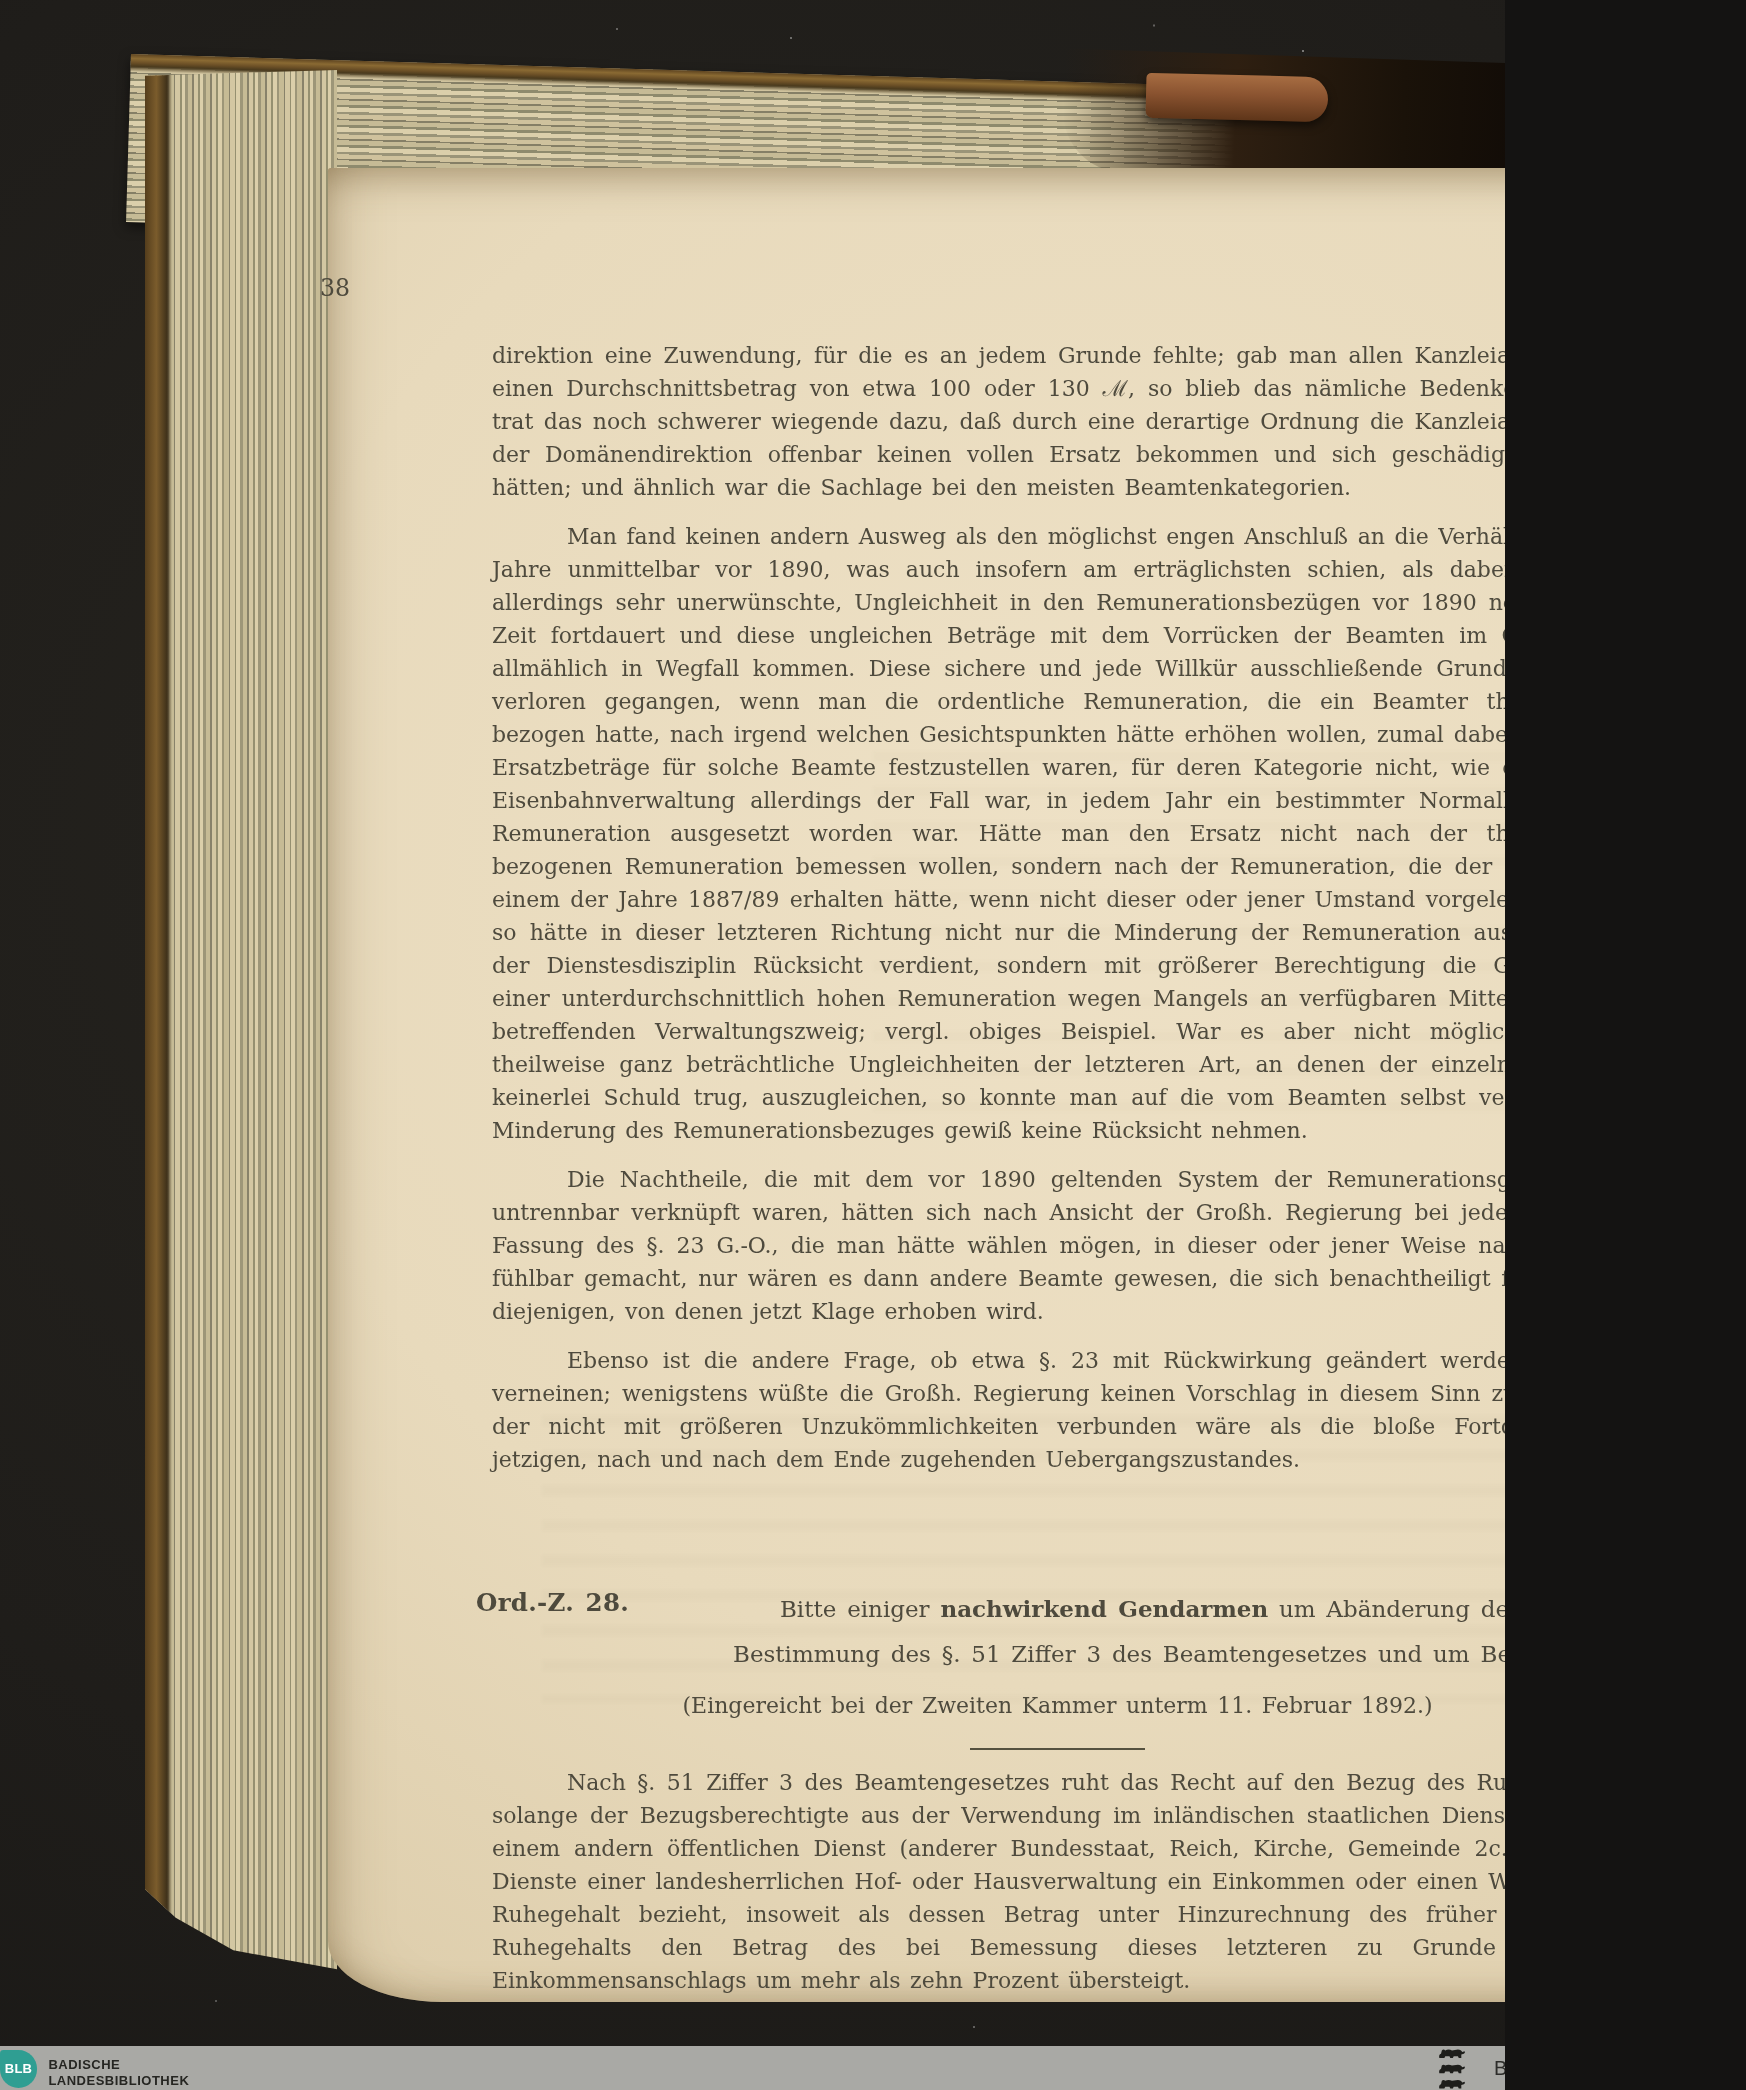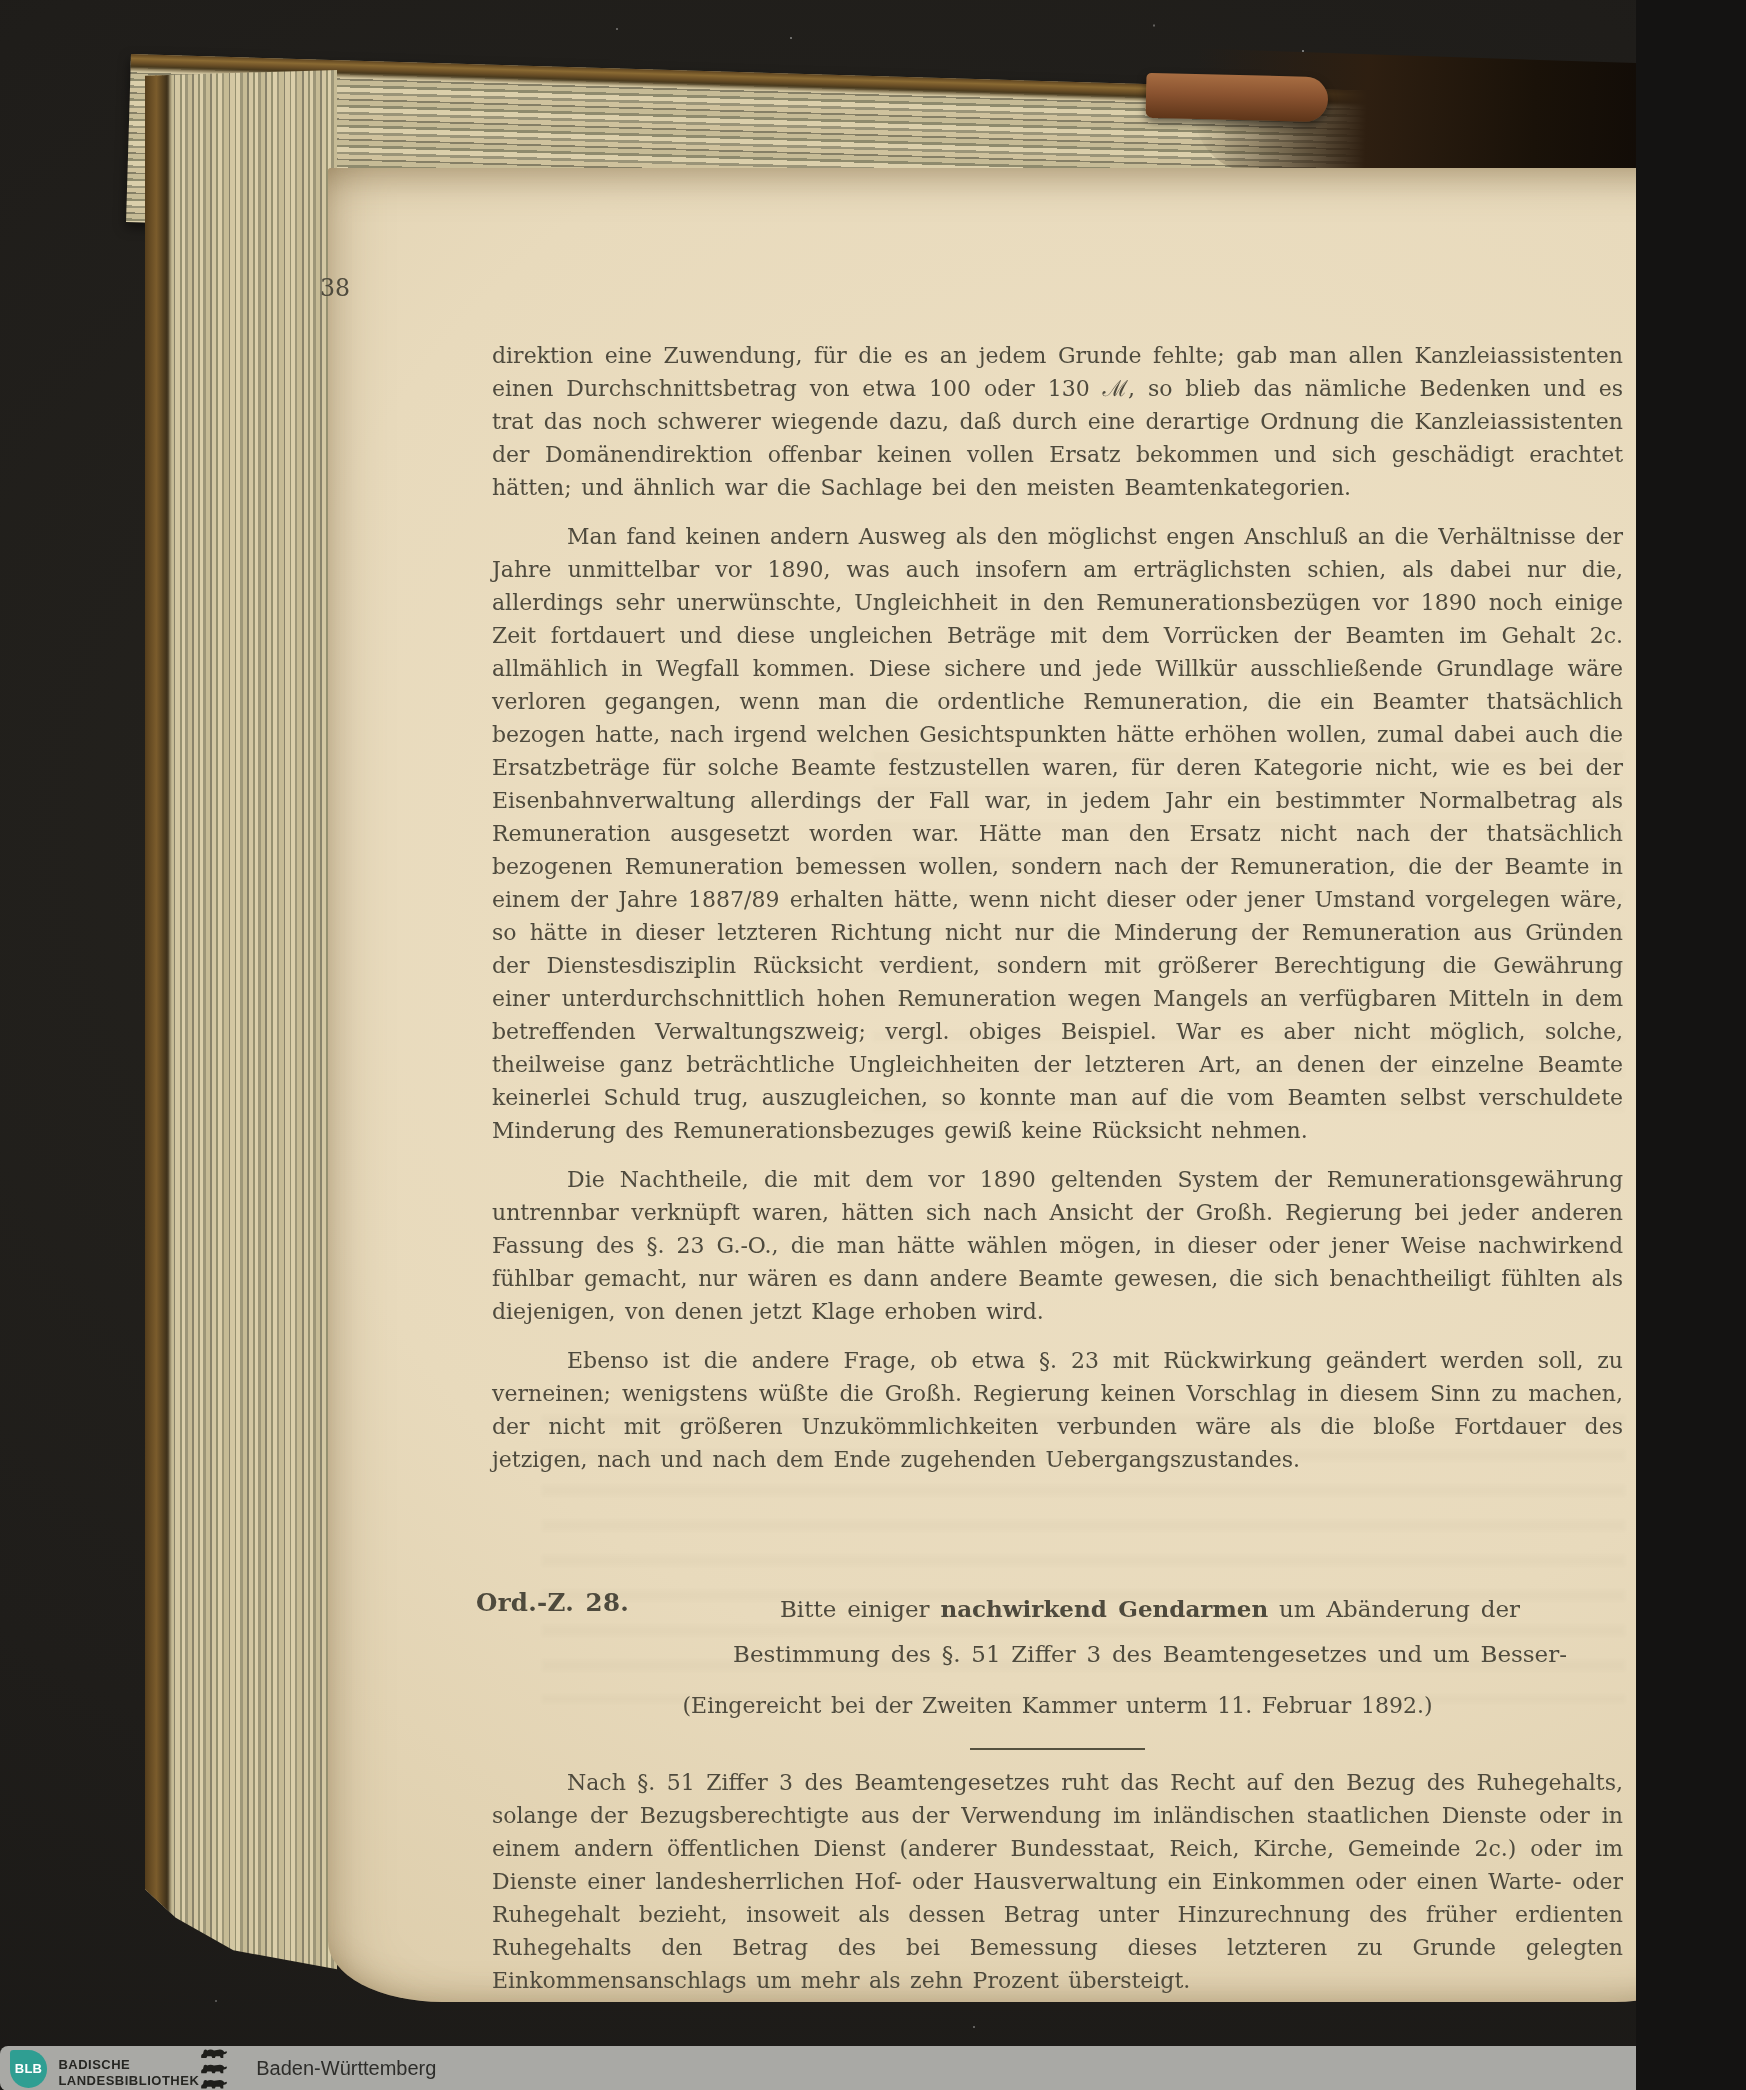--- a/index.html
+++ b/index.html
@@ -1,17 +1,17 @@
 <!DOCTYPE html>
 <html style="font-size:14px"><head>
 <meta charset="utf-8">
 <style>
   html,body { margin:0; padding:0; background:#141312; }
   .stage {
-    position:relative; width:1636px; height:2091px; overflow:hidden;
+    position:relative; width:1505px; height:2091px; overflow:hidden;
     background:
       radial-gradient(140% 90% at 50% 40%, #26241f 0%, #1f1d1a 55%, #171614 100%);
     font-family:"DejaVu Serif", serif;
   }
   
   .dust { position:absolute; left:0; top:0; width:1.7px; height:1.7px; background:transparent; z-index:1;
     box-shadow:
       542px 77px 0 rgba(255,255,255,.45), 790px 37px 0 rgba(255,255,255,.35),
       963px 121px 0 rgba(255,255,255,.4), 1302px 50px 0 rgba(255,255,255,.4),
       1153px 24.5px 0 rgba(255,255,255,.3), 1566px 105px 0 rgba(255,255,255,.35),
@@ -91,24 +91,23 @@
   .ord-label { width:185px; flex:0 0 auto; font-weight:700; font-size:24.5px; letter-spacing:0.3px; }
   .petition-title { flex:1 1 auto; text-align:center; font-size:23px; line-height:45px; word-spacing:3.5px; }
   .petition-title .b { font-weight:700; }
   .submission-note { margin-top:12.2px; text-align:center; font-size:22px; }
   .rule { width:175px; margin:26px auto 0 auto; border:0; border-top:2.6px solid #55513f; }
   .final { margin-top:30px; }
 
   
   .footer {
     position:absolute; left:0; bottom:0; width:1747px; height:45px; z-index:10;
-    background:#a9a9a5; display:flex; align-items:center; 
-    box-sizing:border-box; padding:0 73px 0 10px;
+    background:#a9a9a5; display:flex; align-items:center; justify-content:space-between;
+    box-sizing:border-box; padding:0 73px 0 0;
     font-family:"Liberation Sans", sans-serif;
-    border-radius:8px;
   }
   .blb-group { display:flex; align-items:center; gap:11.4px; }
   .blb-badge {
     width:37px; height:38px; background:#2f9e92; border-radius:3.5px 19px 19px 19px;
     display:flex; align-items:center; justify-content:center;
     color:#ffffff; font-weight:700; font-size:13px; letter-spacing:0.3px;
   }
   .blb-name { color:#262622; font-weight:700; font-size:13px; line-height:15.7px; letter-spacing:0.5px;margin-top:9px; }
   .bw-group { display:flex; align-items:center; gap:27px; }
   .bw-lions { display:block; }

